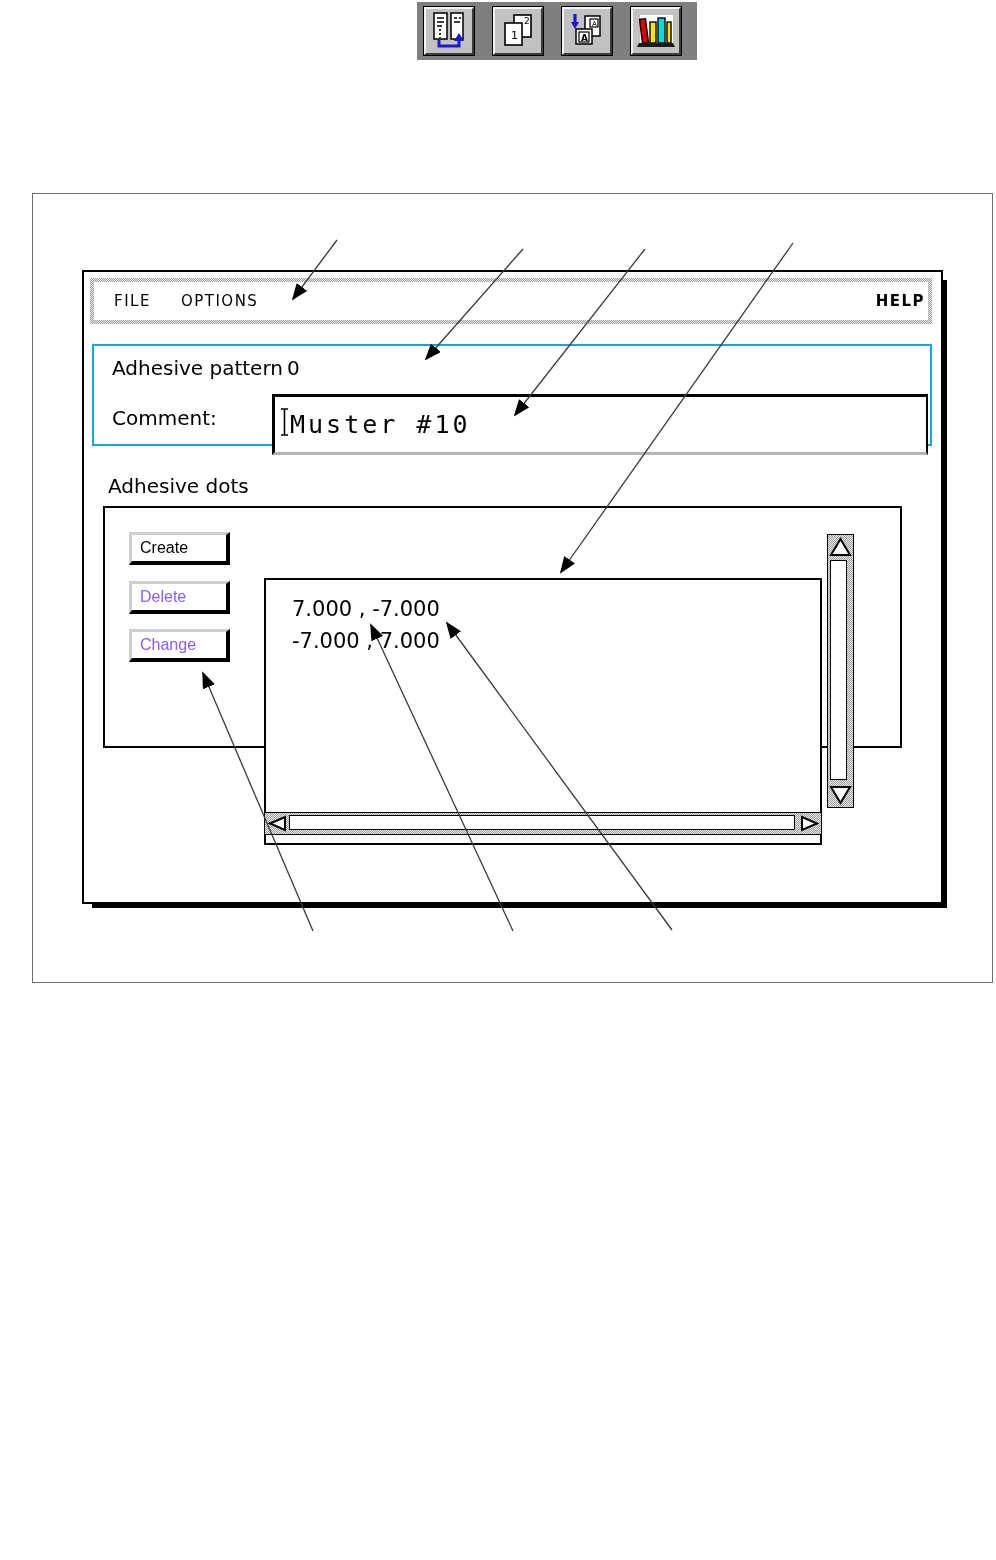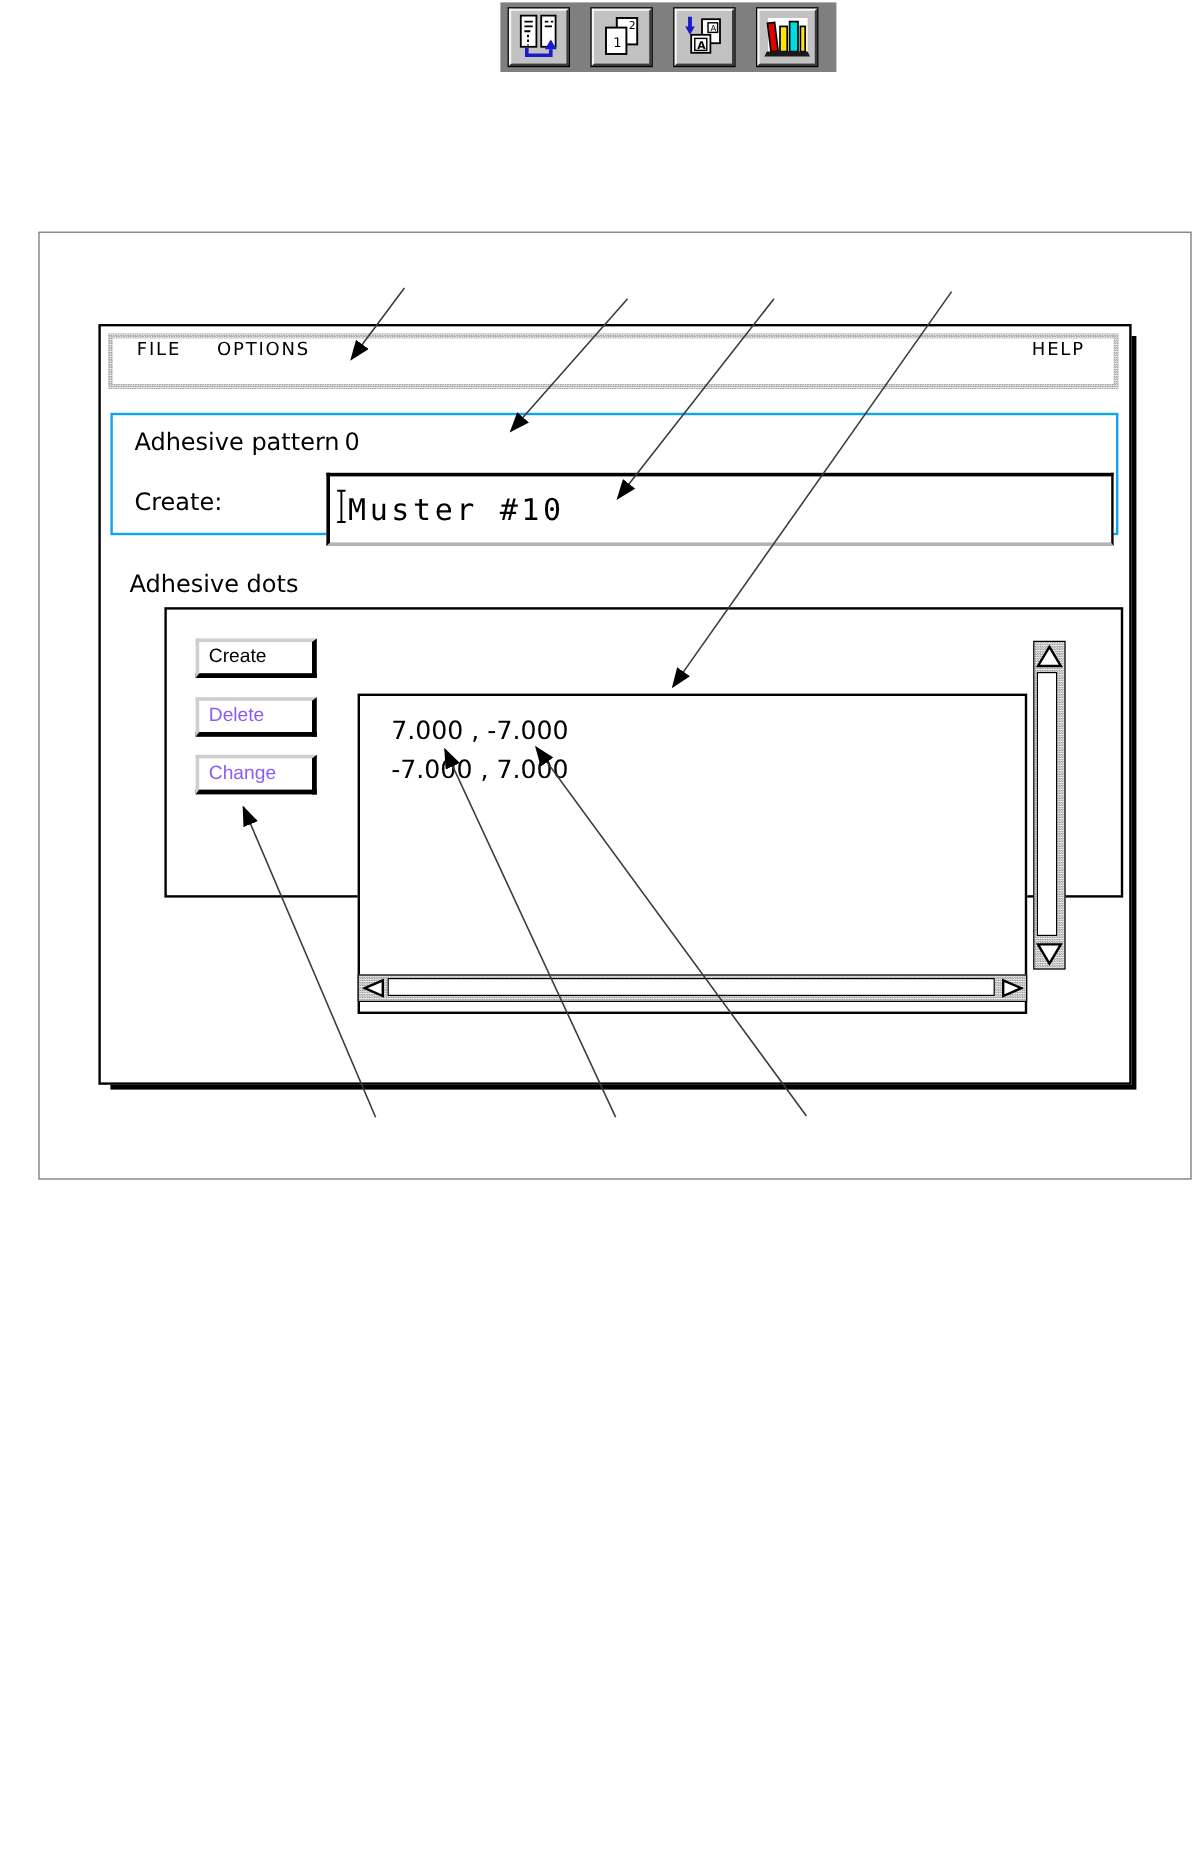--- a/index.html
+++ b/index.html
@@ -26,38 +26,38 @@
   .outer-box{
     position:absolute;left:32px;top:193px;width:961px;height:790px;
     border:1px solid #6f6f6f;box-sizing:border-box;background:#fff;
   }
   
   .dialog{
     position:absolute;left:82px;top:270px;width:861px;height:634px;background:#fff;
     border:2px solid #000;box-sizing:border-box;box-shadow:7px 7px 0 -3px #000;
   }
   .menubar-outer{position:absolute;left:6px;top:6px;right:9px;height:46px;padding:4px;box-sizing:border-box;}
-  .menubar{background:#fff;height:100%;display:flex;font-size:15px;letter-spacing:1.5px;}
+  .menubar{background:#fff;height:100%;display:flex;align-items:center;font-size:15px;letter-spacing:1.5px;}
   .menu-item{cursor:default;}
   .mi-file{margin-left:20px;}
   .mi-options{margin-left:30px;}
-  .mi-help{margin-left:auto;margin-right:24px;}
+  .mi-help{margin-left:auto;margin-right:3px;font-weight:bold;}
   .pattern-box{position:absolute;left:8px;top:72px;right:9px;height:102px;border:2px solid #0ea5e9;box-sizing:border-box;text-decoration:underline;}
   .lbl{font-size:20px;white-space:pre;}
   .lbl-pattern{position:absolute;left:18px;top:10px;}
   .val-pattern{position:absolute;left:193px;top:10px;font-size:20px;}
   .lbl-comment{position:absolute;left:18px;top:60px;}
   .comment-field{
     position:absolute;left:178px;top:48px;right:2px;height:61px;box-sizing:border-box;background:#fff;
     border-top:3px solid #000;border-left:3px solid #000;border-right:2px solid #000;border-bottom:3px solid #b4b4b4;
     display:flex;align-items:center;padding-left:5px;
     font-family:"DejaVu Sans Mono","Liberation Mono",monospace;font-size:25px;letter-spacing:3px;
   }
   .dots-label{position:absolute;left:24px;top:202px;font-size:20px;}
-  .dots-box{position:absolute;left:53px;top:234px;width:799px;height:242px;border:2px solid #000;box-sizing:border-box;}
+  .dots-box{position:absolute;left:19px;top:234px;width:799px;height:242px;border:2px solid #000;box-sizing:border-box;}
   .btn{
     position:absolute;left:24px;width:101px;height:33px;background:#fff;box-sizing:border-box;
     border-top:3px solid #cfcfcf;border-left:3px solid #cfcfcf;border-bottom:4px solid #000;border-right:4px solid #000;
     display:flex;align-items:center;padding-left:8px;font-size:16px;cursor:default;
   }
   .btn.disabled{color:#8b5cf6;}
   .btn-create{top:24px;}
   .btn-delete{top:73px;}
   .btn-change{top:121px;}
   .list-box{
@@ -139,21 +139,21 @@
     <div class="menubar">
       <span class="menu-item mi-file">FILE</span>
       <span class="menu-item mi-options">OPTIONS</span>
       <span class="menu-item mi-help">HELP</span>
     </div>
   </div>
 
   <div class="pattern-box">
     <span class="lbl lbl-pattern">Adhesive pattern</span>
     <span class="val-pattern">0</span>
-    <span class="lbl lbl-comment">Create:</span>
+    <span class="lbl lbl-comment">Comment:</span>
     <div class="comment-field" role="textbox">
       <span style="margin-right:1px;">
         <svg width="9" height="30" viewBox="0 0 9 30">
           <path d="M1 2 h7 M4.5 2 v26 M1 28 h7" stroke="#000" stroke-width="1.6" fill="none"></path>
         </svg>
       </span>
       <span>Muster #10</span>
     </div>
   </div>
 

